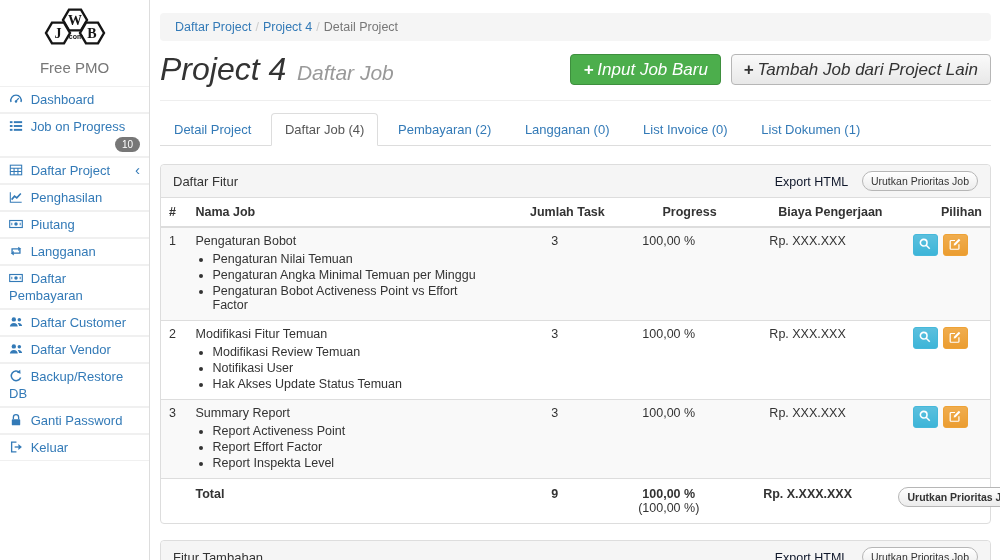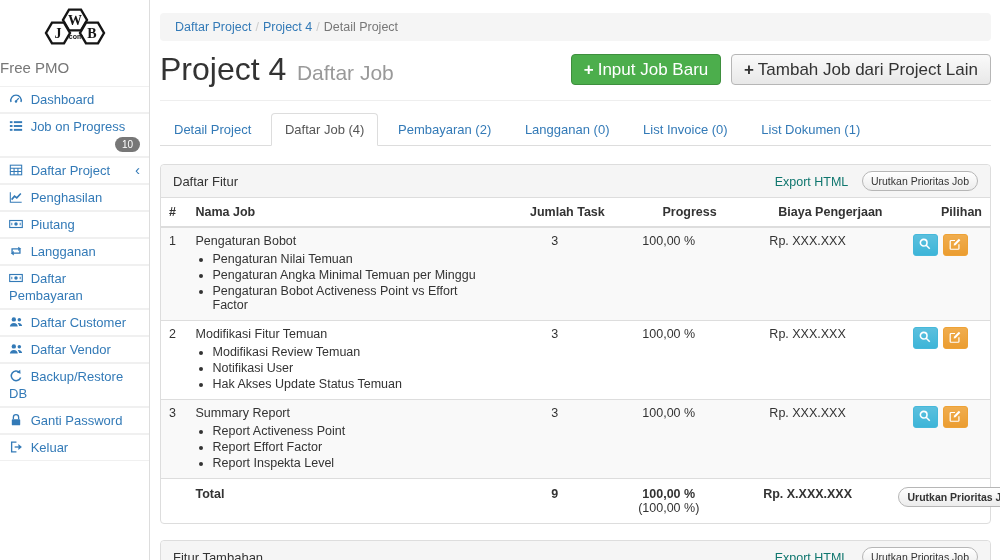--- a/index.html
+++ b/index.html
@@ -4,52 +4,52 @@
 <style>
   * { box-sizing: border-box; }
   html,body { margin:0; padding:0; }
   body {
     width:1000px; height:560px; overflow:hidden;
     font-family:"Liberation Sans", sans-serif; font-size:13px; color:#333; background:#fff;
   }
   
   .sidebar { position:fixed; left:0; top:0; width:150px; height:560px; background:#fff; border-right:1px solid #ddd; }
   .logo-wrap { text-align:center; padding:6px 0 2px; }
-  .free-pmo { color:#777; font-size:15px; padding:2px 0 10px; }
+  .free-pmo { text-align:center; color:#777; font-size:15px; padding:2px 0 10px; }
   .nav-list { list-style:none; margin:0; padding:0; }
   .nav-item { display:block; padding:4px 9px; border-top:1px solid #f0f0f0; color:#337ab7; text-decoration:none; font-size:13px; line-height:17px; overflow:hidden; cursor:pointer; }
   .nav-item:last-child { border-bottom:1px solid #f0f0f0; }
   .nav-icon { display:inline-block; width:14px; height:14px; vertical-align:-2px; margin-right:4px; color:#337ab7; }
   .nav-icon svg { display:block; width:14px; height:14px; }
   .badge { float:right; background:#777; color:#fff; border-radius:10px; font-size:10px; line-height:11px; padding:2px 7px; margin-top:2px; font-weight:normal; }
   .chevron { float:right; font-size:15px; line-height:15px; color:#337ab7; }
   
   .main { margin-left:151px; padding:13px 9px 0; }
   .breadcrumb { background:#f5f5f5; border-radius:4px; padding:7px 15px; font-size:12.5px; color:#777; margin-bottom:10px; }
   .breadcrumb a { color:#337ab7; text-decoration:none; cursor:pointer; }
   .breadcrumb .sep { color:#ccc; padding:0 4px; }
-  .page-header { position:relative; border-bottom:1px solid #eee; margin:4px 0 12px; padding-bottom:12px; }
+  .page-header { position:relative; border-bottom:1px solid #eee; margin:4px 0 12px; padding-bottom:12px;font-style:italic; }
   .page-title { margin:0; font-size:32px; font-weight:normal; color:#333; display:inline; letter-spacing:0; }
   .page-subtitle { color:#999; font-size:21px; margin-left:7px; }
   .header-buttons { position:absolute; right:0; top:3px; white-space:nowrap; }
   .btn { display:inline-block; border-radius:4px; font-size:17px; padding:6px 12px; cursor:pointer; text-decoration:none; line-height:17px; }
   .btn .plus { font-weight:bold; margin-right:4px; }
   .btn-success { background:#4cae4c; border:1px solid #3e8f3e; color:#fff; }
   .btn-default { background:#f2f2f2; background:linear-gradient(#fafafa,#e8e8e8); border:1px solid #b6b6b6; color:#333; margin-left:6px; }
   
   .tabs { list-style:none; margin:0 0 18px; padding:0; border-bottom:1px solid #ddd; }
   .tabs li { display:inline-block; margin-bottom:-1px; margin-right:2px; }
   .tabs a { display:inline-block; padding:8px 13px; color:#337ab7; text-decoration:none; border:1px solid transparent; border-radius:4px 4px 0 0; font-size:13px; cursor:pointer; }
   .tabs li.active a { color:#555; background:#fff; border-color:#ddd #ddd #fff; cursor:default; }
   
   .panel { border:1px solid #ddd; border-radius:4px; margin-bottom:16px; background:#fff; }
   .panel-heading { background:#f5f5f5; border-bottom:1px solid #ddd; padding:6px 12px; border-radius:4px 4px 0 0; overflow:hidden; }
   .panel-title { float:left; font-size:13px; color:#333; padding-top:3px; }
   .panel-tools { float:right; }
-  .export-link { color:#0f766e; text-decoration:none; font-size:12.5px; margin-right:10px; vertical-align:middle; cursor:pointer; }
+  .export-link { color:#0f172a; text-decoration:none; font-size:12.5px; margin-right:10px; vertical-align:middle; cursor:pointer; }
   .btn-xs { display:inline-block; background:linear-gradient(#fff,#ececec); border:1px solid #b6b6b6; border-radius:10px; font-size:10.5px; padding:3px 8px; color:#333; white-space:nowrap; cursor:pointer; }
   table { width:100%; border-collapse:collapse; table-layout:fixed; font-size:12.5px; }
   th { text-align:right; font-weight:bold; padding:7px 8px; border-bottom:2px solid #ddd; color:#333; }
   th.left, td.left { text-align:left; }
   td { padding:6px 8px; vertical-align:top; border-top:1px solid #ddd; }
   tbody tr.striped { background:#f9f9f9; }
   td.center { text-align:center; }
   td.right { text-align:right; }
   .subtasks { margin:4px 0 2px; padding-left:17px; }
   .subtasks li { margin:2px 0; color:#333; }

